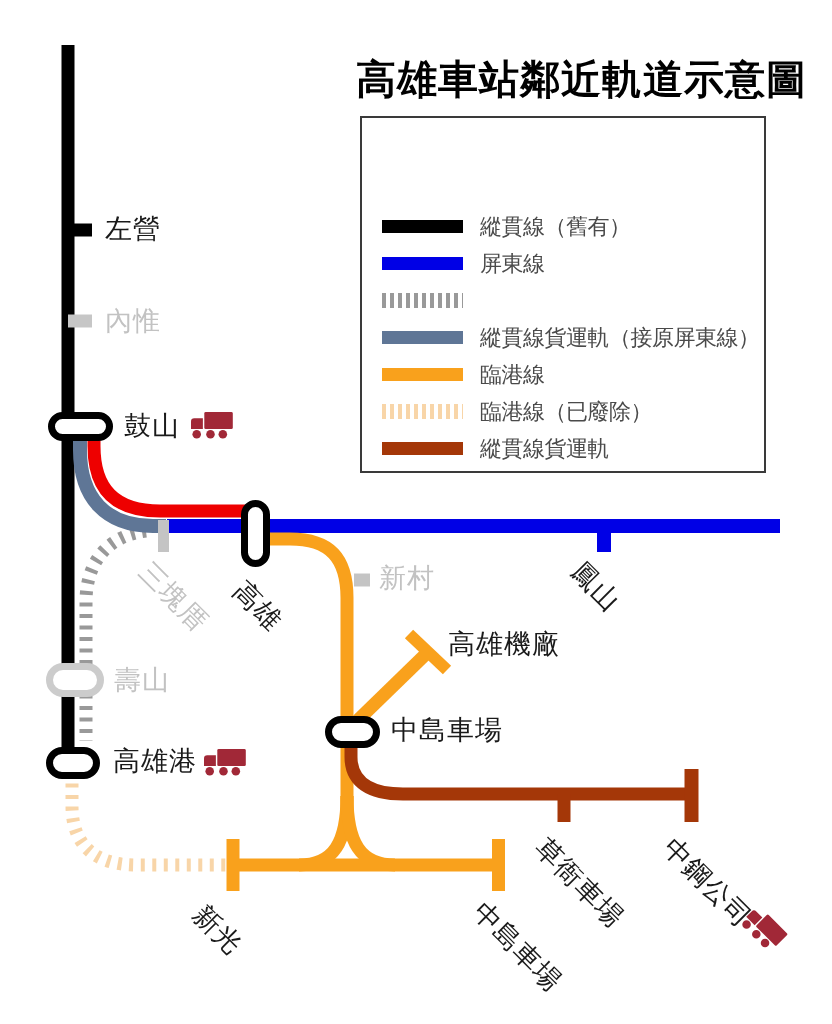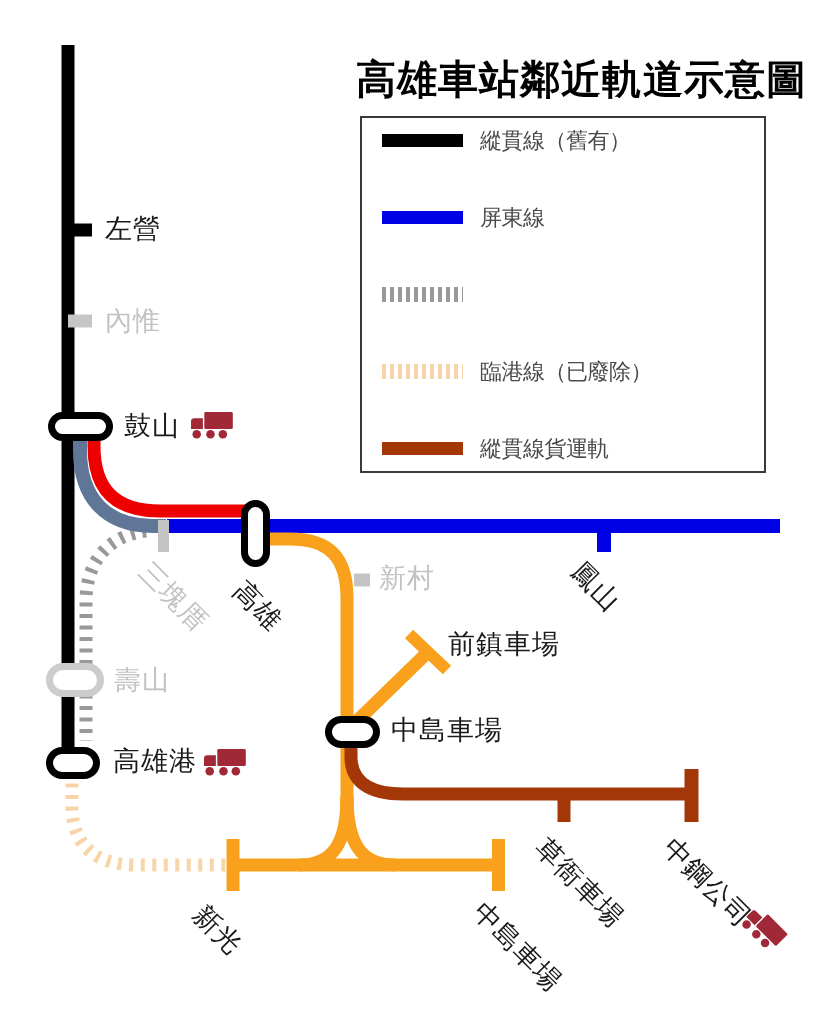--- a/index.html
+++ b/index.html
@@ -5,21 +5,21 @@
   html,body{margin:0;padding:0;}
   body{width:832px;height:1024px;position:relative;background:#ffffff;
        font-family:"Liberation Sans","DejaVu Sans",sans-serif;overflow:hidden;}
   #canvas{position:absolute;left:8px;top:0;width:832px;height:1024px;}
   svg.map{position:absolute;left:0;top:0;}
   .title{position:absolute;left:348px;top:52px;width:440px;font-size:40px;
          font-weight:700;color:#000;letter-spacing:1px;white-space:nowrap;}
   
   .legend{position:absolute;left:352px;top:116px;width:406px;height:357px;
           border:2px solid #3a3a3a;background:#fff;box-sizing:border-box;
-          display:flex;flex-direction:column;justify-content:space-between;padding:4px 0;gap:32px;}
+          display:flex;flex-direction:column;justify-content:flex-end;padding:4px 0;}
   .lrow{display:flex;align-items:center;height:37px;}
   .sw{width:81px;height:13px;margin-left:20px;flex:none;}
   .sw.dash{height:15px;}
   .sw-black{background:#000000;}
   .sw-red{background:#ee0000;}
   .sw-blue{background:#0000e6;}
   .sw-graydash{background:repeating-linear-gradient(to right,#999999 0 4px,transparent 4px 8px);}
   .sw-slate{background:#5f7696;}
   .sw-orange{background:#f9a11c;}
   .sw-peachdash{background:repeating-linear-gradient(to right,#f8d5a8 0 4px,transparent 4px 8px);}
@@ -97,38 +97,46 @@
       <span class="llabel">縱貫線（舊有）</span>
     </div>
     <div class="lrow">
       <div class="sw sw-blue"></div>
       <span class="llabel">屏東線</span>
     </div>
     <div class="lrow">
       <div class="sw dash sw-graydash"></div>
     </div>
     <div class="lrow">
+      <div class="sw sw-slate"></div>
+      <span class="llabel">縱貫線貨運軌（接原屏東線）</span>
+    </div>
+    <div class="lrow">
+      <div class="sw sw-orange"></div>
+      <span class="llabel">臨港線</span>
+    </div>
+    <div class="lrow">
       <div class="sw dash sw-peachdash"></div>
       <span class="llabel">臨港線（已廢除）</span>
     </div>
     <div class="lrow">
       <div class="sw sw-brown"></div>
       <span class="llabel">縱貫線貨運軌</span>
     </div>
   </div>
 
   <div class="st" style="left:97px;top:216px;text-align:right;">左營</div>
   <div class="st gray" style="left:97px;top:308px;">內惟</div>
   <div class="st" style="left:116px;top:413px;">鼓山</div>
   <div class="st gray rot" style="left:145px;top:558px;">三塊厝</div>
   <div class="st rot" style="left:239px;top:577px;">高雄</div>
   <div class="st gray" style="left:371px;top:565px;">新村</div>
   <div class="st rot" style="left:577px;top:558px;">鳳山</div>
   <div class="st gray" style="left:106px;top:667px;">壽山</div>
   <div class="st" style="left:105px;top:748px;">高雄港</div>
-  <div class="st" style="left:440px;top:631px;">前鎮車場</div>
+  <div class="st" style="left:440px;top:631px;">高雄機廠</div>
   <div class="st" style="left:383px;top:717px;">中島車場</div>
   <div class="st rot" style="left:199px;top:901px;">新光</div>
   <div class="st rot" style="left:479px;top:898px;">中島車場</div>
   <div class="st rot" style="left:541px;top:834px;">草衙車場</div>
   <div class="st rot" style="left:669px;top:834px;">中鋼公司</div>
 
 </div>
 
 </body></html>

